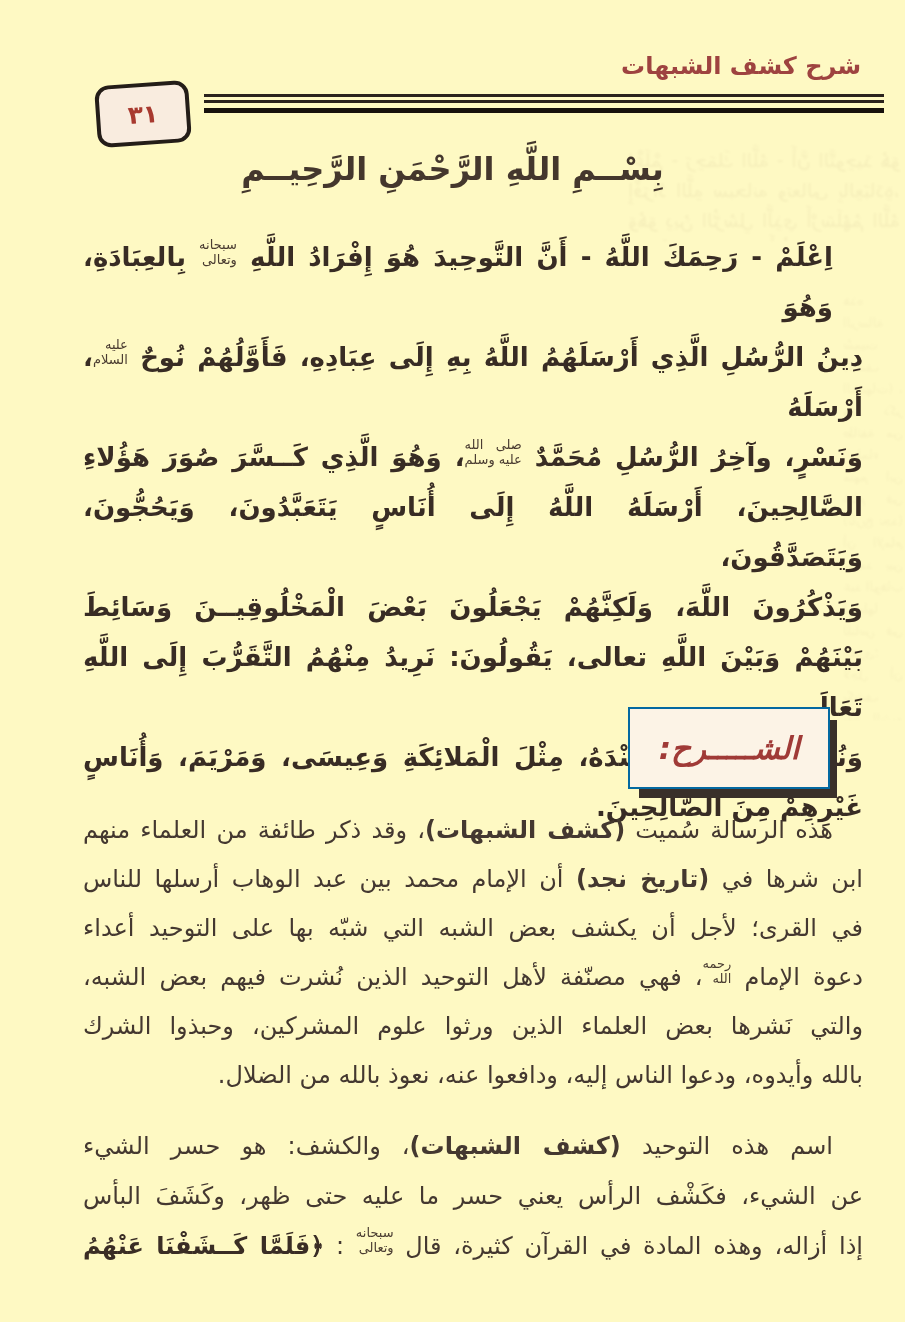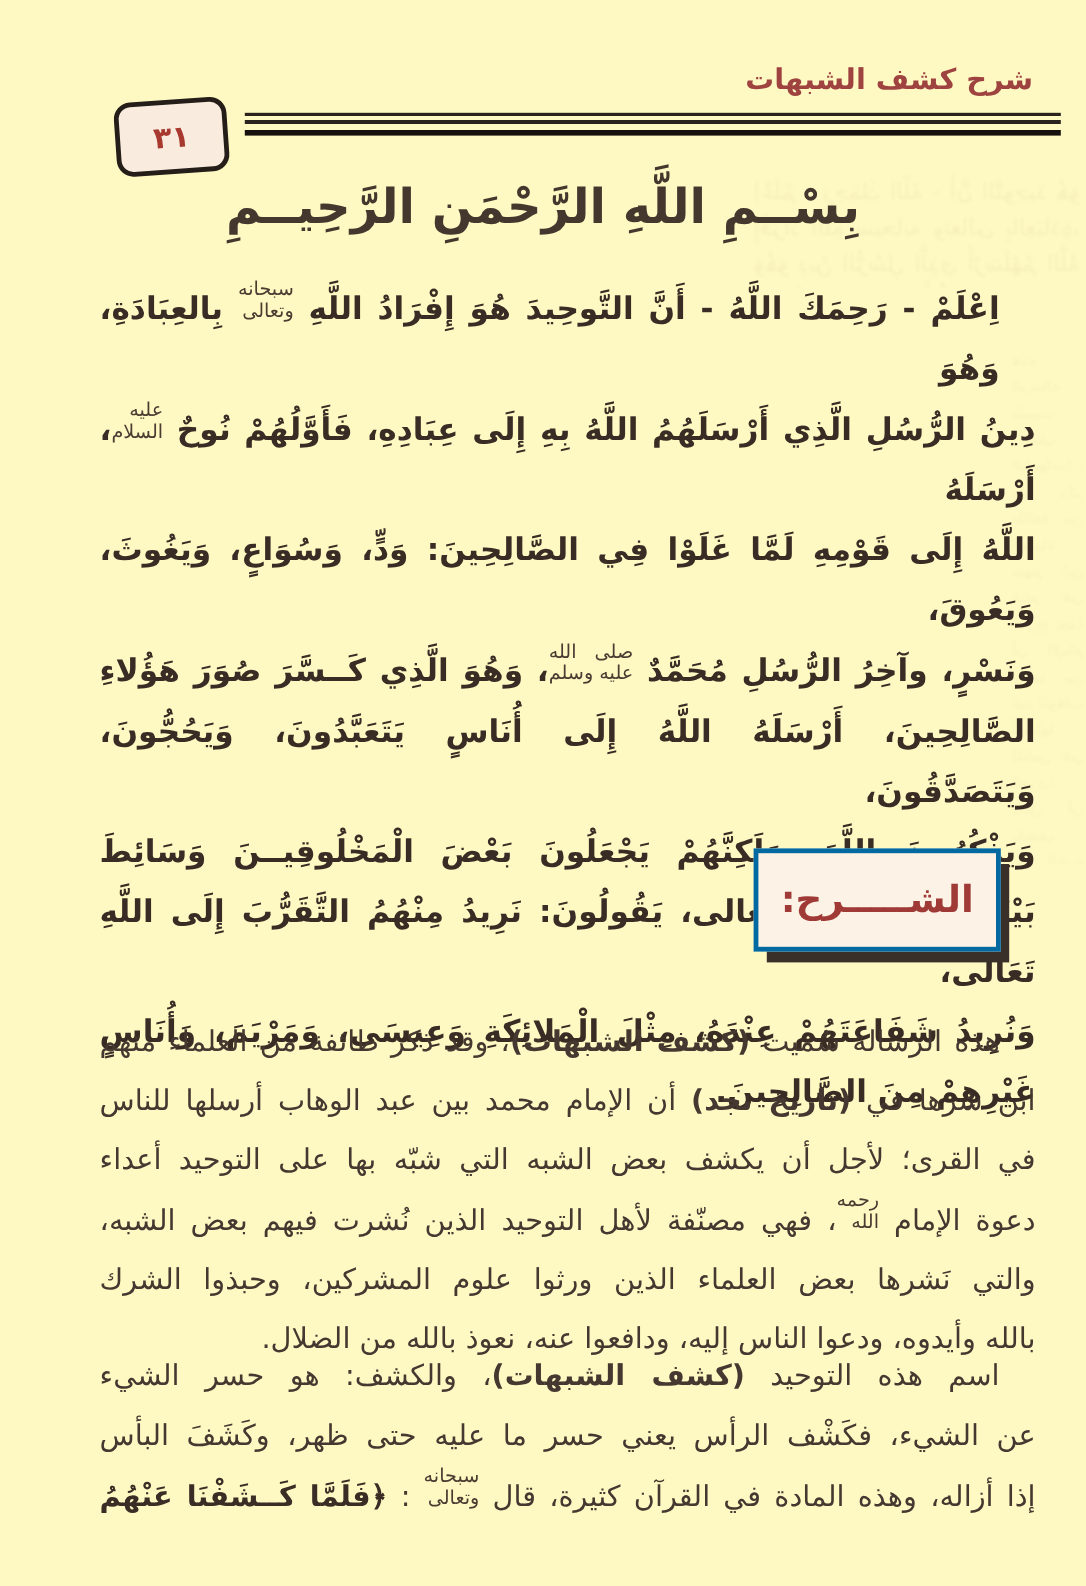--- a/index.html
+++ b/index.html
@@ -43,52 +43,52 @@
     border:4px solid #241d18;border-radius:14px;
     background:#f9ecdf;
     transform:rotate(-4deg);
     display:flex;align-items:center;justify-content:center;
   }
   .page-number{color:#a8392f;font-size:25px;font-weight:bold;}
 
   .basmala{
     position:absolute;top:150px;right:0;left:0;
     text-align:center;
-    font-size:40px;font-weight:bold;color:#44372d;
+    font-size:32px;font-weight:bold;color:#44372d;
   }
 
   .textblock{position:absolute;right:42px;width:780px;}
   .line{text-align:justify;text-align-last:justify;}
   .line.first{padding-right:30px;}
   .line.end{text-align-last:right;}
 
   .matn{top:232px;font-size:26px;font-weight:bold;color:#382c24;}
   .matn .line{line-height:50px;}
 
   .hon{
     display:inline-block;
-    font-size:16px;line-height:1.12;
+    font-size:13px;line-height:1.12;
     font-weight:normal;
     white-space:pre-line;
     vertical-align:2px;
     color:#4a3c31;
   }
 
   .sharh-box{
     position:absolute;top:707px;left:628px;width:198px;height:78px;
     background:#fcf3e6;
-    border:4px solid #0369a1;
+    border:2px solid #0369a1;
     box-shadow:9px 11px 0 -2px #39302a;
-    display:flex;align-items:center;justify-content:center;
+    display:flex;align-items:center;justify-content:center;font-style:italic;
   }
   .sharh-label{color:#a03a37;font-size:31px;font-weight:bold;}
 
   .commentary{font-size:24px;color:#443830;}
   .commentary .line{line-height:49px;}
-  .commentary-1{top:844px;}
+  .commentary-1{top:806px;}
   .commentary-2{top:1121px;}
   .commentary-2 .line{line-height:50px;}
 
   .bld{font-weight:bold;}
   .quran{font-weight:bold;color:#3a2d25;}
 </style>
 </head>
 <body>
 
 <div class="page">
@@ -108,21 +108,20 @@
     <span class="page-number">٣١</span>
   </div>
 
   <div class="basmala">بِسْــمِ اللَّهِ الرَّحْمَنِ الرَّحِيــمِ</div>
 
   <div class="textblock matn">
       <div class="line first"><span>اِعْلَمْ - رَحِمَكَ اللَّهُ - أَنَّ التَّوحِيدَ هُوَ إِفْرَادُ اللَّهِ </span><span class="hon">سبحانه
 وتعالى</span><span> بِالعِبَادَةِ، وَهُوَ</span></div>
       <div class="line"><span>دِينُ الرُّسُلِ الَّذِي أَرْسَلَهُمُ اللَّهُ بِهِ إِلَى عِبَادِهِ، فَأَوَّلُهُمْ نُوحٌ </span><span class="hon">عليه
 السلام</span><span>، أَرْسَلَهُ</span></div>
-      <div class="line"><span>اللَّهُ إِلَى قَوْمِهِ لَمَّا غَلَوْا فِي الصَّالِحِينَ: وَدٍّ، وَسُوَاعٍ، وَيَغُوثَ، وَيَعُوقَ،</span></div>
       <div class="line"><span>وَنَسْرٍ، وآخِرُ الرُّسُلِ مُحَمَّدٌ </span><span class="hon">صلى الله
 عليه وسلم</span><span>، وَهُوَ الَّذِي كَــسَّرَ صُوَرَ هَؤُلاءِ</span></div>
       <div class="line"><span>الصَّالِحِينَ، أَرْسَلَهُ اللَّهُ إِلَى أُنَاسٍ يَتَعَبَّدُونَ، وَيَحُجُّونَ، وَيَتَصَدَّقُونَ،</span></div>
       <div class="line"><span>وَيَذْكُرُونَ اللَّهَ، وَلَكِنَّهُمْ يَجْعَلُونَ بَعْضَ الْمَخْلُوقِيــنَ وَسَائِطَ</span></div>
       <div class="line"><span>بَيْنَهُمْ وَبَيْنَ اللَّهِ تعالى، يَقُولُونَ: نَرِيدُ مِنْهُمُ التَّقَرُّبَ إِلَى اللَّهِ تَعَالَى،</span></div>
       <div class="line"><span>وَنُرِيدُ شَفَاعَتَهُمْ عِنْدَهُ، مِثْلَ الْمَلائِكَةِ وَعِيسَى، وَمَرْيَمَ، وَأُنَاسٍ</span></div>
       <div class="line end"><span>غَيْرِهِمْ مِنَ الصَّالِحِينَ.</span></div>
     </div>
 
   <div class="sharh-box">

